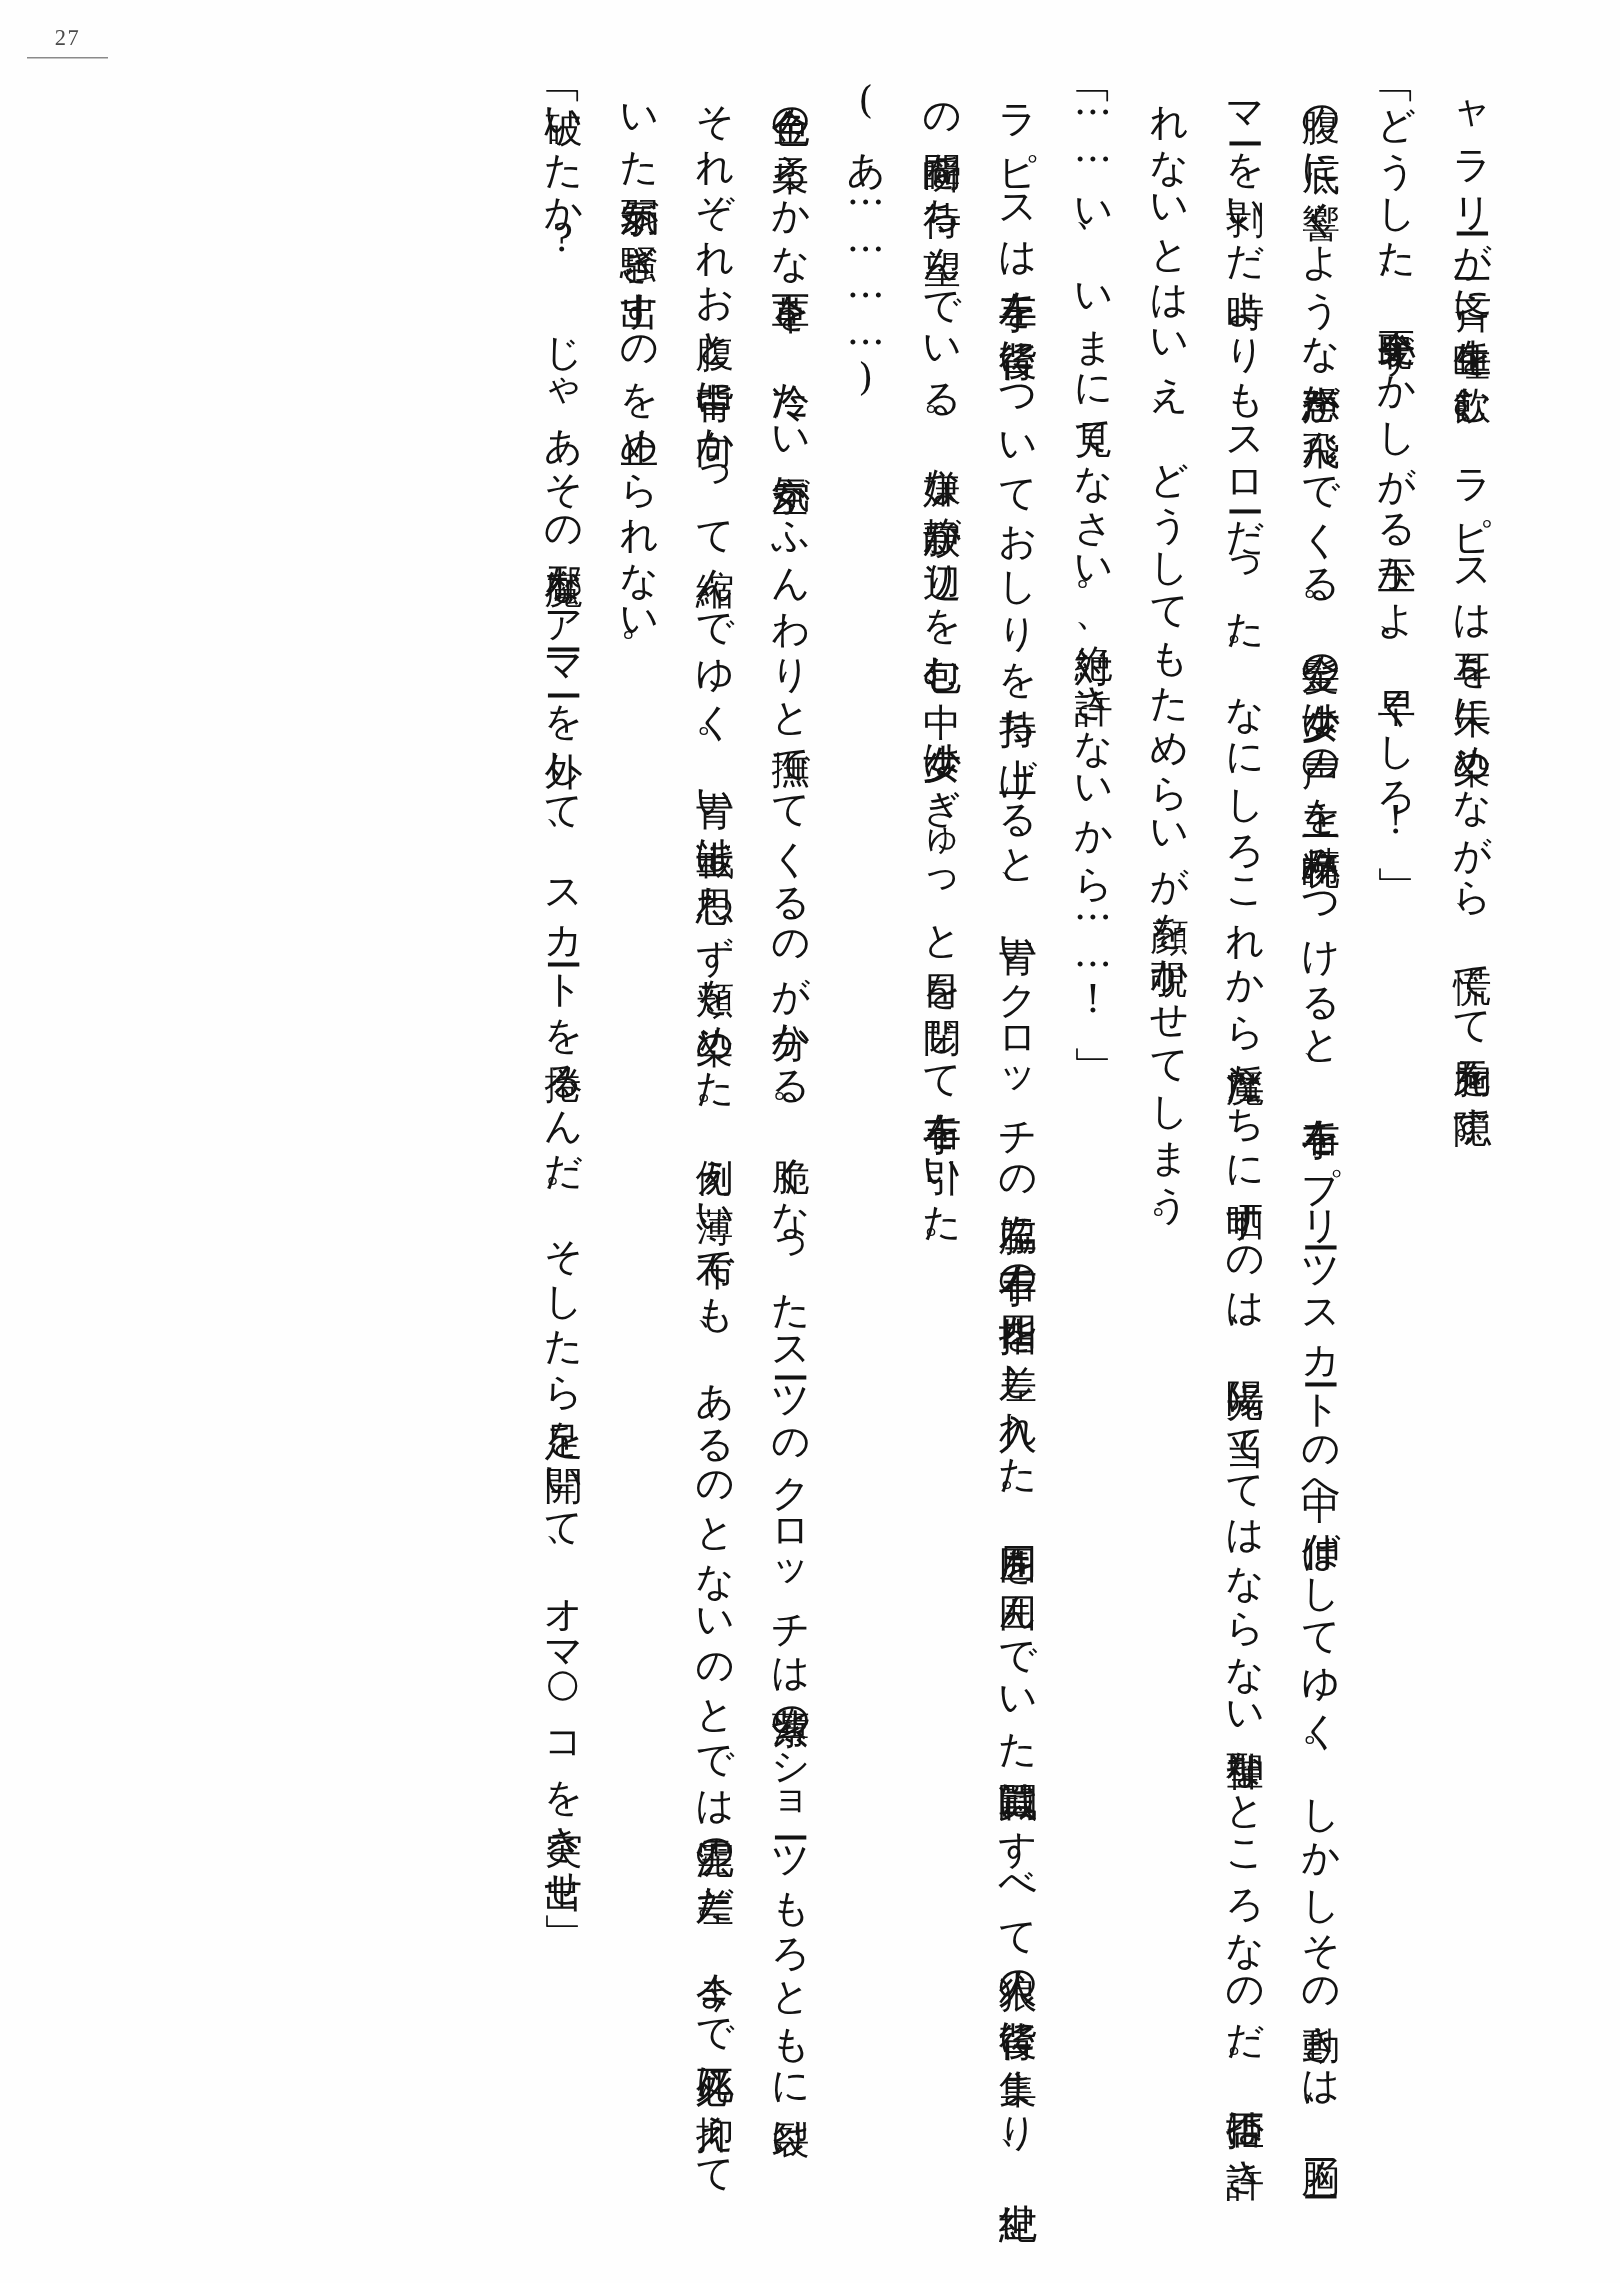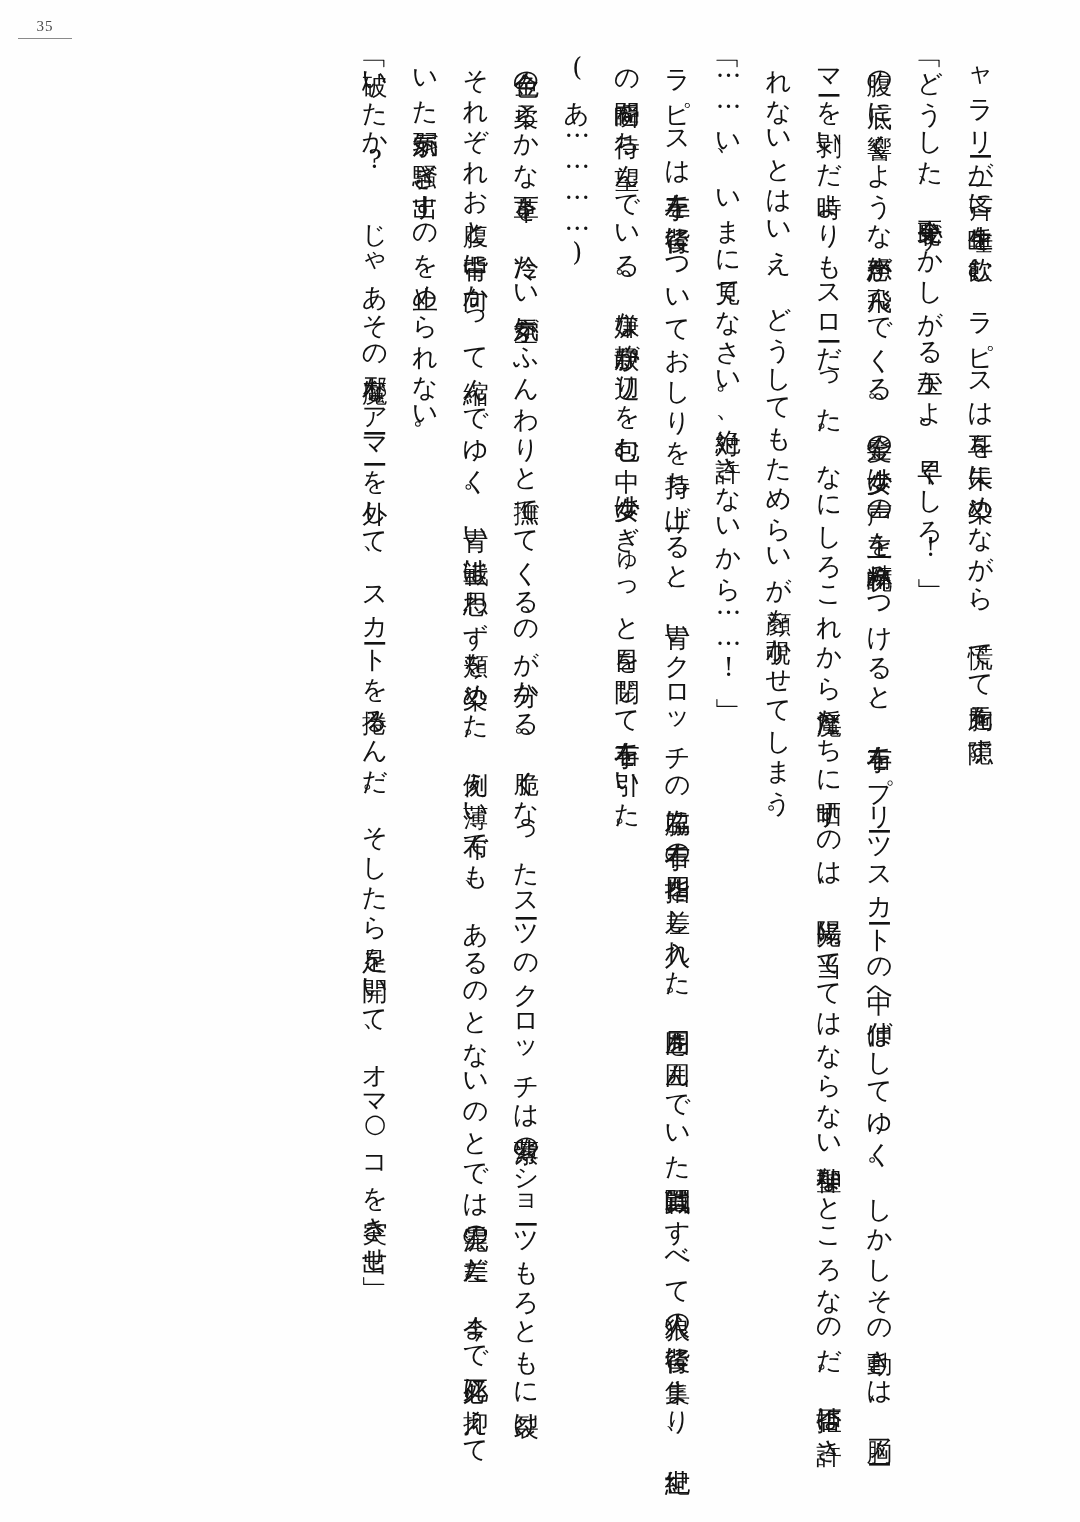--- a/index.html
+++ b/index.html
@@ -51,21 +51,21 @@
     text-align: justify;
     color: #131313;
     white-space: pre-wrap;
   }
 </style>
 </head>
 <body>
 
 <div class="page">
 
-  <div class="page-number">35</div>
+  <div class="page-number">27</div>
 
   <div class="body-text">ャラリーが一斉に生唾を飲む。ラピスは耳を朱に染めながら、慌てて胸元を隠す。
 「どうした、今更恥ずかしがる玉かよ、早くしろ!」
 腹の底に響くような怒声が飛んでくる。金髪の少女は声の主を精一杯睨みつけると、右手をプリーツスカートの中へ伸ばしてゆく。しかしその動きは、胸アーマーを剥いだ時よりもスローだった。なにしろこれから淫魔たちに晒すのは、陽光に当ててはならない神聖なところなのだ。拒否は許されないとはいえ、どうしてもためらいが顔を覗かせてしまう。
 「……い、いまに見てなさい。絶対、許さないから……!」
 ラピスは左手を背後についておしりを持ち上げると、青いクロッチの左脇に右手の四指を差し入れた。周囲を囲んでいた戦闘員はすべて人狼の背後に集まり、世紀の瞬間を待ち望んでいる。嫌な静寂が辺りを包む中、少女はぎゅっと目を閉じて右手を引いた。
 (あ…………)
 金色の柔らかな下草を、冷たい空気がふんわりと撫でてくるのが分かる。脆くなったスーツのクロッチは薄紫のショーツもろともに裂け、それぞれお腹と背中に向かって縮んでゆく。青い戦士は思わず頬を染めた。例え薄い布でも、あるのとないのとでは雲泥の差だ。今まで必死に抑えていた弱気が騒ぎ出すのを止められない。
 「破いたか? じゃあその邪魔なアーマーを外して、スカートを捲るんだ。そしたら足を開いて、オマ○コを突き出せ」</div>
 

